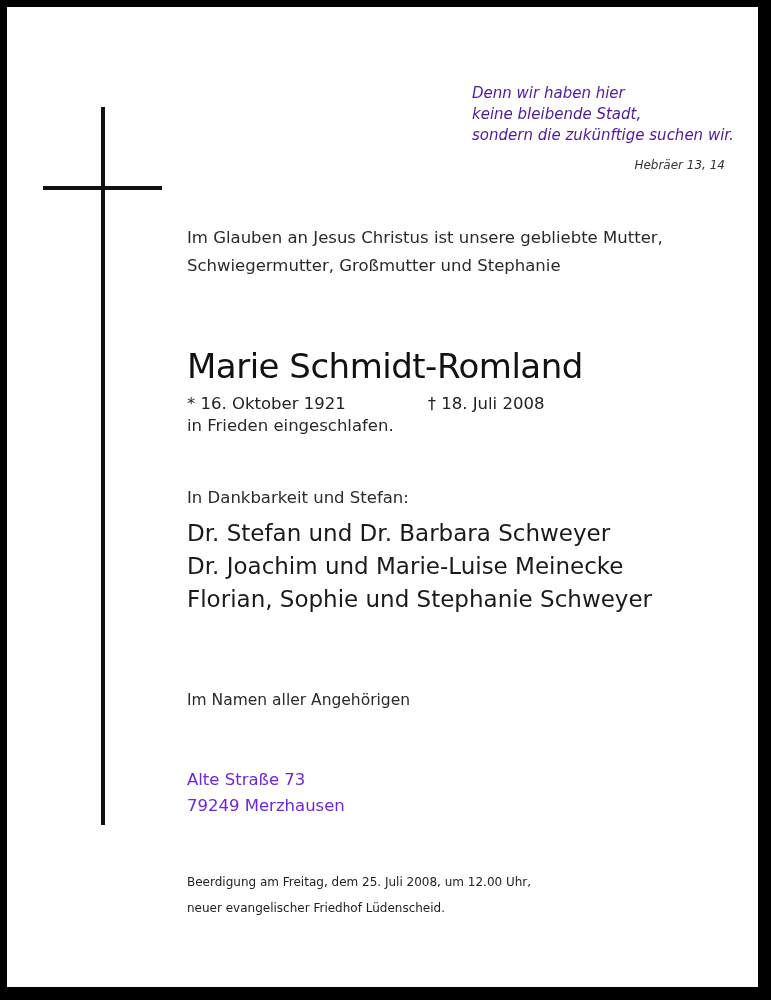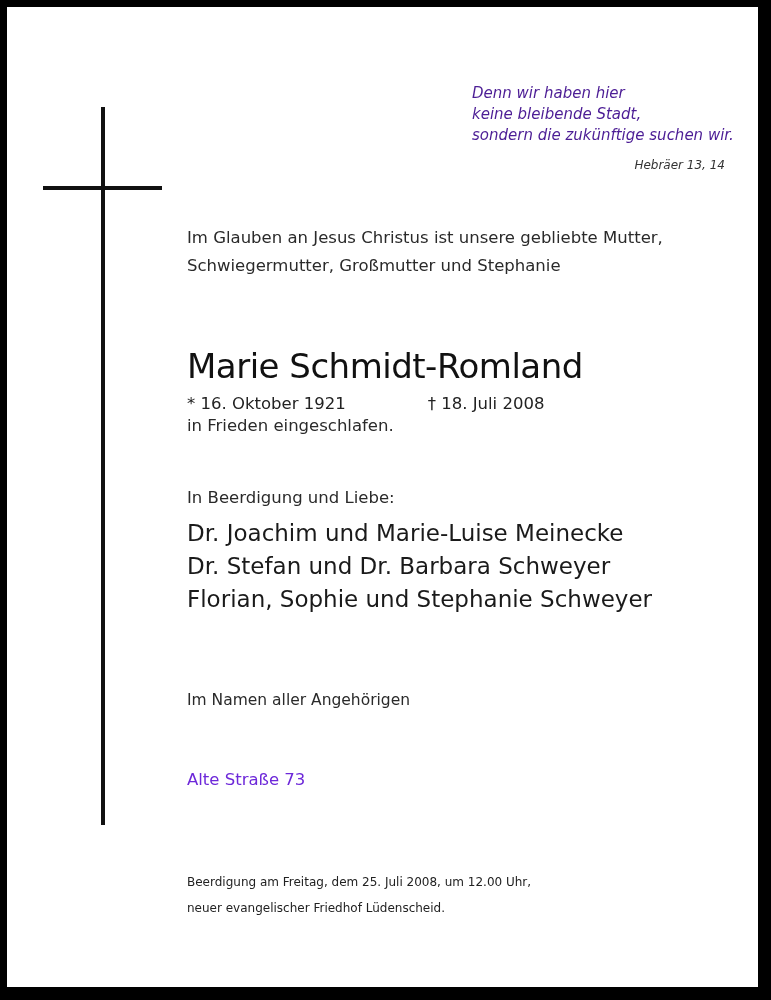--- a/index.html
+++ b/index.html
@@ -92,32 +92,33 @@
   </div>
 
   <div class="center-col name">Marie Schmidt-Romland</div>
 
   <div class="center-col dates">
     <span>* 16. Oktober 1921</span><span class="gap"></span><span>† 18. Juli 2008</span>
   </div>
 
   <div class="center-col peace">in Frieden eingeschlafen.</div>
 
-  <div class="center-col thanks">In Beerdigung und Liebe:</div>
+  <div class="center-col thanks">In Dankbarkeit und Stefan:</div>
 
   <div class="center-col mourners">
+    <span class="line">Dr. Stefan und Dr. Barbara Schweyer</span>
     <span class="line">Dr. Joachim und Marie-Luise Meinecke</span>
-    <span class="line">Dr. Stefan und Dr. Barbara Schweyer</span>
     <span class="line">Florian, Sophie und Stephanie Schweyer</span>
   </div>
 
   <div class="center-col behalf">Im Namen aller Angehörigen</div>
 
   <div class="center-col address">
     <span class="line">Alte Straße 73</span>
+    <span class="line">79249 Merzhausen</span>
   </div>
 
   <div class="center-col funeral">
     <span class="line">Beerdigung am Freitag, dem 25. Juli 2008, um 12.00 Uhr,</span>
     <span class="line">neuer evangelischer Friedhof Lüdenscheid.</span>
   </div>
 
 </div>
 
 </body></html>

